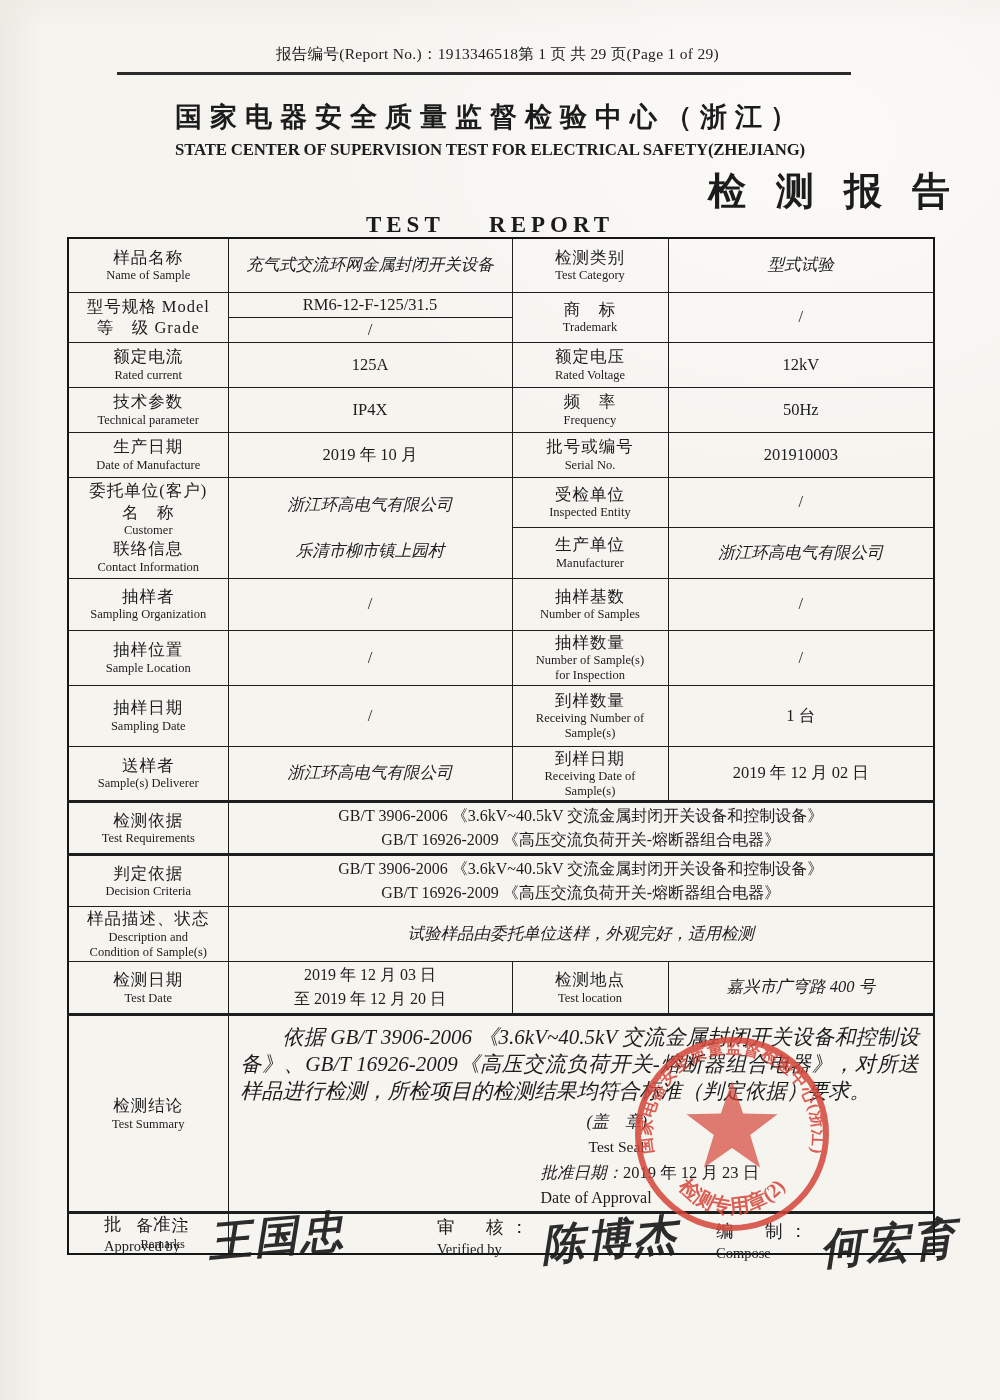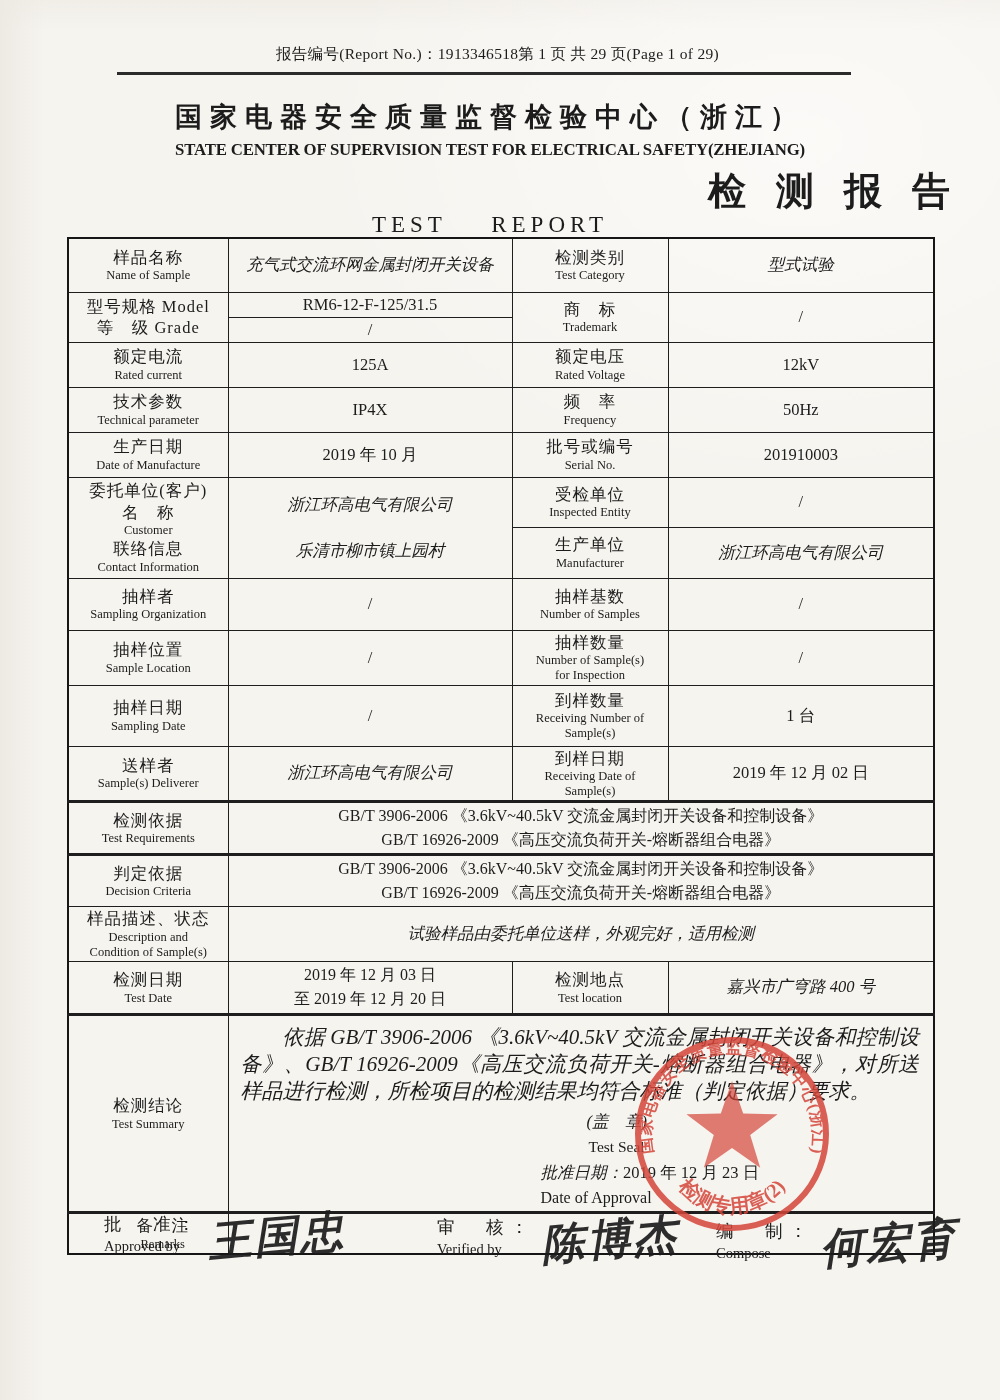--- a/index.html
+++ b/index.html
@@ -31,21 +31,21 @@
     position:absolute; left:0; top:139px; width:980px; text-align:center;
     font-size:17.5px; font-weight:bold; letter-spacing:-0.2px;
     transform:scaleX(.96);
   }
   .title-cn{
     position:absolute; left:0; top:166px; width:980px; text-align:right;
     font-size:38px; font-weight:bold; letter-spacing:30px; padding-left:30px;
   }
   .title-en{
     position:absolute; left:0; top:212px; width:980px; text-align:center;
-    font-size:23px; font-weight:normal; letter-spacing:5px; word-spacing:34px;
+    font-size:23px; font-weight:bold; letter-spacing:5px; word-spacing:34px;
   }
   
   table.rep{
     position:absolute; left:67px; top:237px; width:866px;
     border-collapse:collapse; table-layout:fixed;
     border:2.5px solid #161616;
   }
   td{
     border:1.6px solid #1e1e1e;
     text-align:center; vertical-align:middle;

